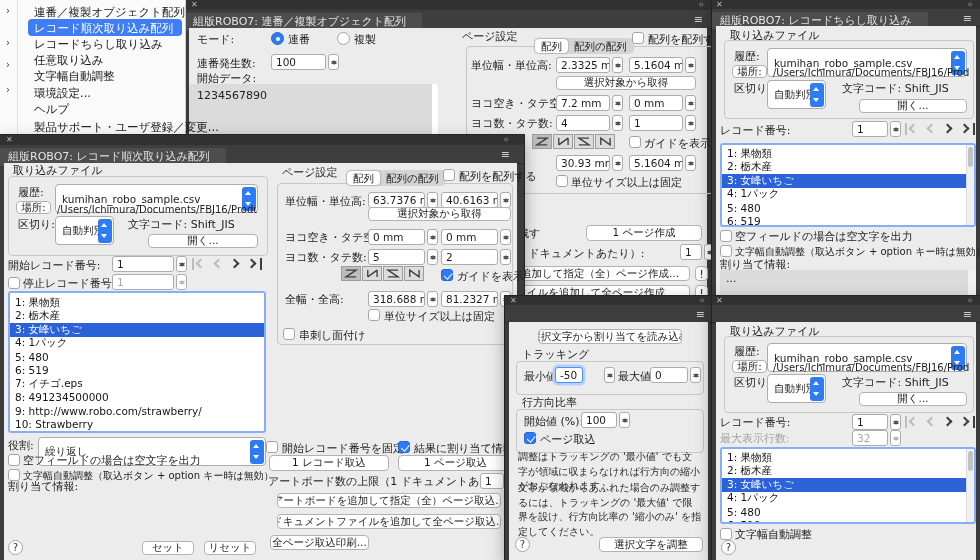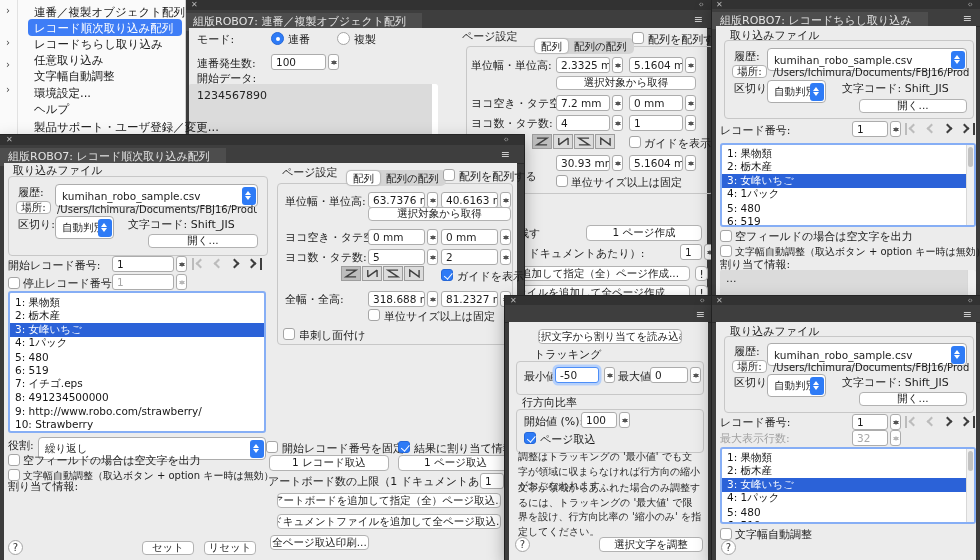--- a/index.html
+++ b/index.html
@@ -16,21 +16,21 @@
   .lbl{position:absolute;font-size:11px;color:#1c1c1c;white-space:nowrap;line-height:13px}
   .lbl.dis{color:#a0a0a0}
   .field{position:absolute;background:#fff;border:1px solid #acacac;border-radius:3px;font-size:10.5px;color:#1c1c1c;
          padding:0 4px;display:flex;align-items:center;white-space:nowrap;overflow:hidden;height:16px;box-sizing:border-box}
   .field.dis{color:#a8a8a8}
   .field.focus{border:1.5px solid #4d8ef7;box-shadow:0 0 0 2.5px #b5d0fb}
   .stp{position:absolute;width:11px;height:16px;background:#fff;border:1px solid #acacac;border-radius:3px;box-sizing:border-box}
   .stp::before{content:"";position:absolute;left:1.5px;top:1.5px;border:3px solid transparent;border-bottom:4px solid #555}
   .stp::after{content:"";position:absolute;left:1.5px;bottom:1.5px;border:3px solid transparent;border-top:4px solid #555}
   .stp.dis::before{border-bottom-color:#b9b9b9}.stp.dis::after{border-top-color:#b9b9b9}
-  .sel{position:absolute;background:#fff;border:1px solid #acacac;border-radius:4px;height:23px;font-size:10.5px;color:#1c1c1c;
+  .sel{position:absolute;background:#fff;border:1px solid #acacac;border-radius:4px;height:29px;font-size:10.5px;color:#1c1c1c;
        display:flex;align-items:center;padding:0 8px 0 6px;white-space:nowrap;overflow:hidden;box-sizing:border-box}
   .bdg{position:absolute;right:1.5px;top:1.5px;bottom:1.5px;width:14px;background:#2e7bf6;border-radius:3px}
   .bdg::before{content:"";position:absolute;left:3px;top:1.5px;border:3.5px solid transparent;border-bottom:4px solid #fff}
   .bdg::after{content:"";position:absolute;left:3px;bottom:1.5px;border:3.5px solid transparent;border-top:4px solid #fff}
   .btn{position:absolute;background:#fff;border:1px solid #b2b2b2;border-radius:4px;font-size:10.5px;color:#1c1c1c;
        display:flex;align-items:center;justify-content:center;white-space:nowrap;overflow:hidden;box-sizing:border-box}
   .btn.ra{justify-content:flex-end}
   .cb{position:absolute;width:12px;height:12px;background:#fff;border:1px solid #a5a5a5;border-radius:3px;box-sizing:border-box}
   .cb.on{background:#2e7bf6;border-color:#2567d8}
   .cb.on::after{content:"";position:absolute;left:3.5px;top:1px;width:3.5px;height:6.5px;border:solid #fff;border-width:0 1.7px 1.7px 0;transform:rotate(40deg)}
@@ -396,24 +396,24 @@
   <div class="panel" style="left:505px;top:296px;width:207px;height:264px">
     <div class="tbar" style="height:9px">
       <span class="xic" style="left:5px">✕</span>
       <span class="clp">‹›</span>
     </div>
     <div class="ttl" style="top:9px;height:17px">
       <span class="brg" style="right:7px">≡</span>
     </div>
     <div class="cnt" style="left:4px;top:26px;width:199px;height:238px">
       <div class="btn" style="left:29px;top:7px;width:144px;height:15px">選択文字から割り当てを読み込む</div>
-      <div class="lbl" style="left:25px;top:26px">トラッキング</div>
+      <div class="lbl" style="left:13px;top:26px">トラッキング</div>
       <div class="grp" style="left:7px;top:39px;width:186px;height:32px"></div>
       <div class="lbl" style="left:15px;top:48px">最小値:</div>
-      <div class="field focus" style="left:46px;top:45px;width:44px">-50</div>
+      <div class="field focus" style="left:46px;top:45px;width:28px">-50</div>
       <div class="stp" style="left:95px;top:45px"></div>
       <div class="lbl" style="left:109px;top:48px">最大値:</div>
       <div class="field" style="left:141px;top:45px;width:38px">0</div>
       <div class="stp" style="left:181px;top:45px"></div>
       <div class="lbl" style="left:13px;top:74px">行方向比率</div>
       <div class="grp" style="left:7px;top:87px;width:186px;height:42px"></div>
       <div class="lbl" style="left:15px;top:93px">開始値 (%):</div>
       <div class="field" style="left:72px;top:90px;width:36px">100</div>
       <div class="stp" style="left:110px;top:90px"></div>
       <div class="cb on" style="left:15px;top:110px"></div>

